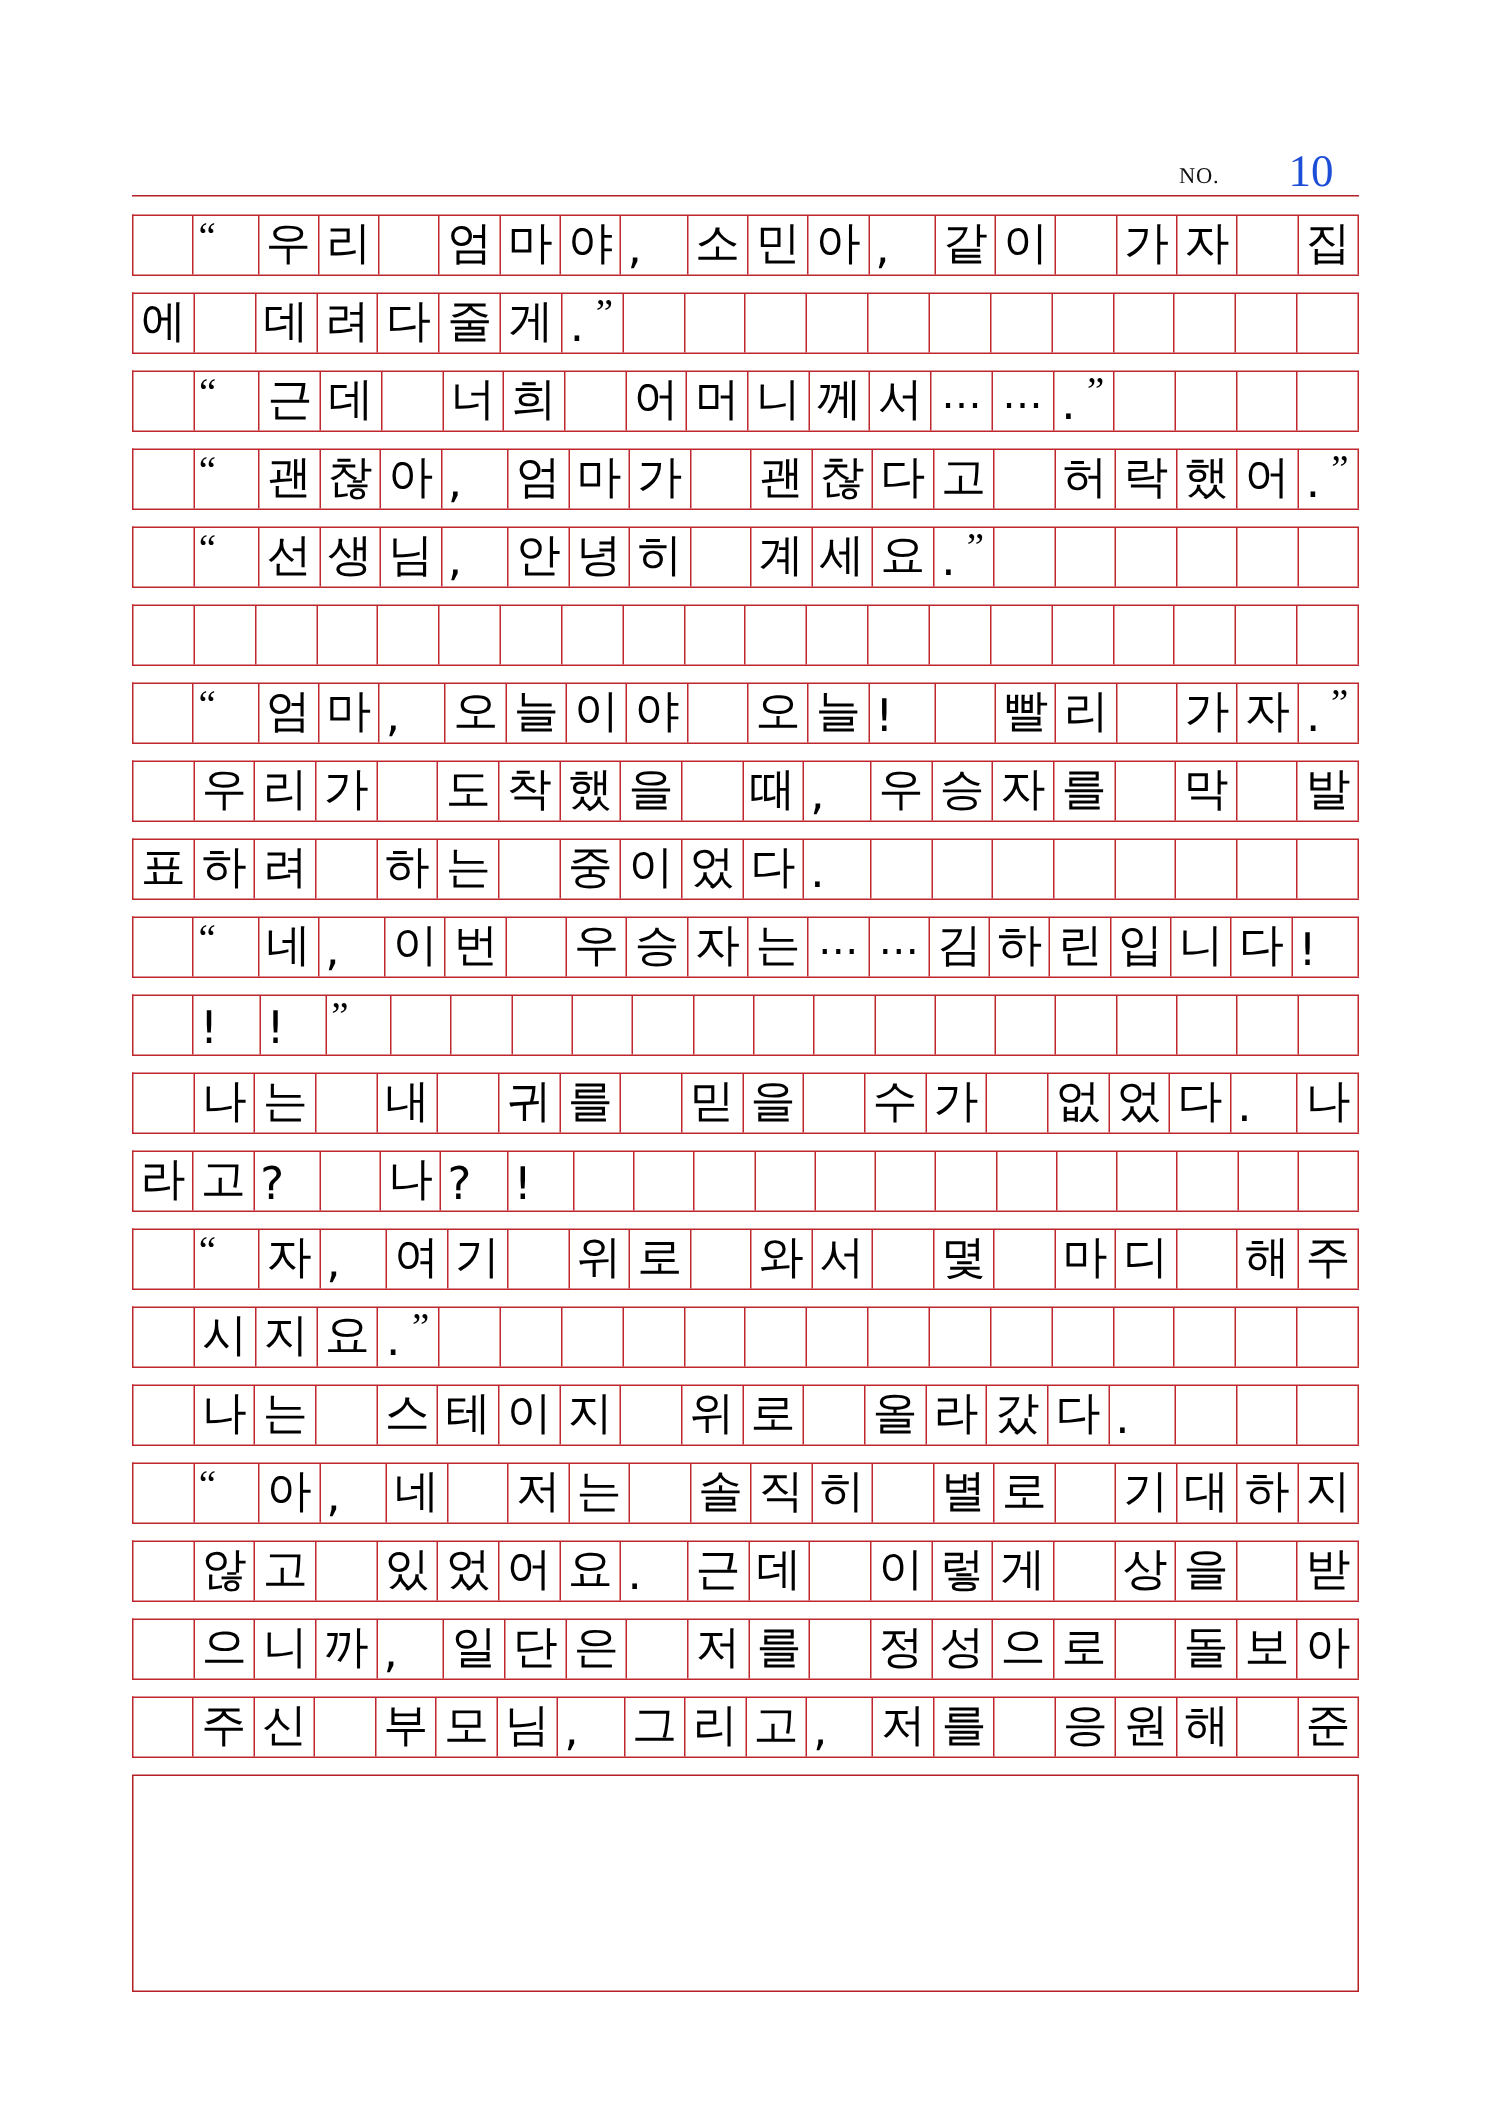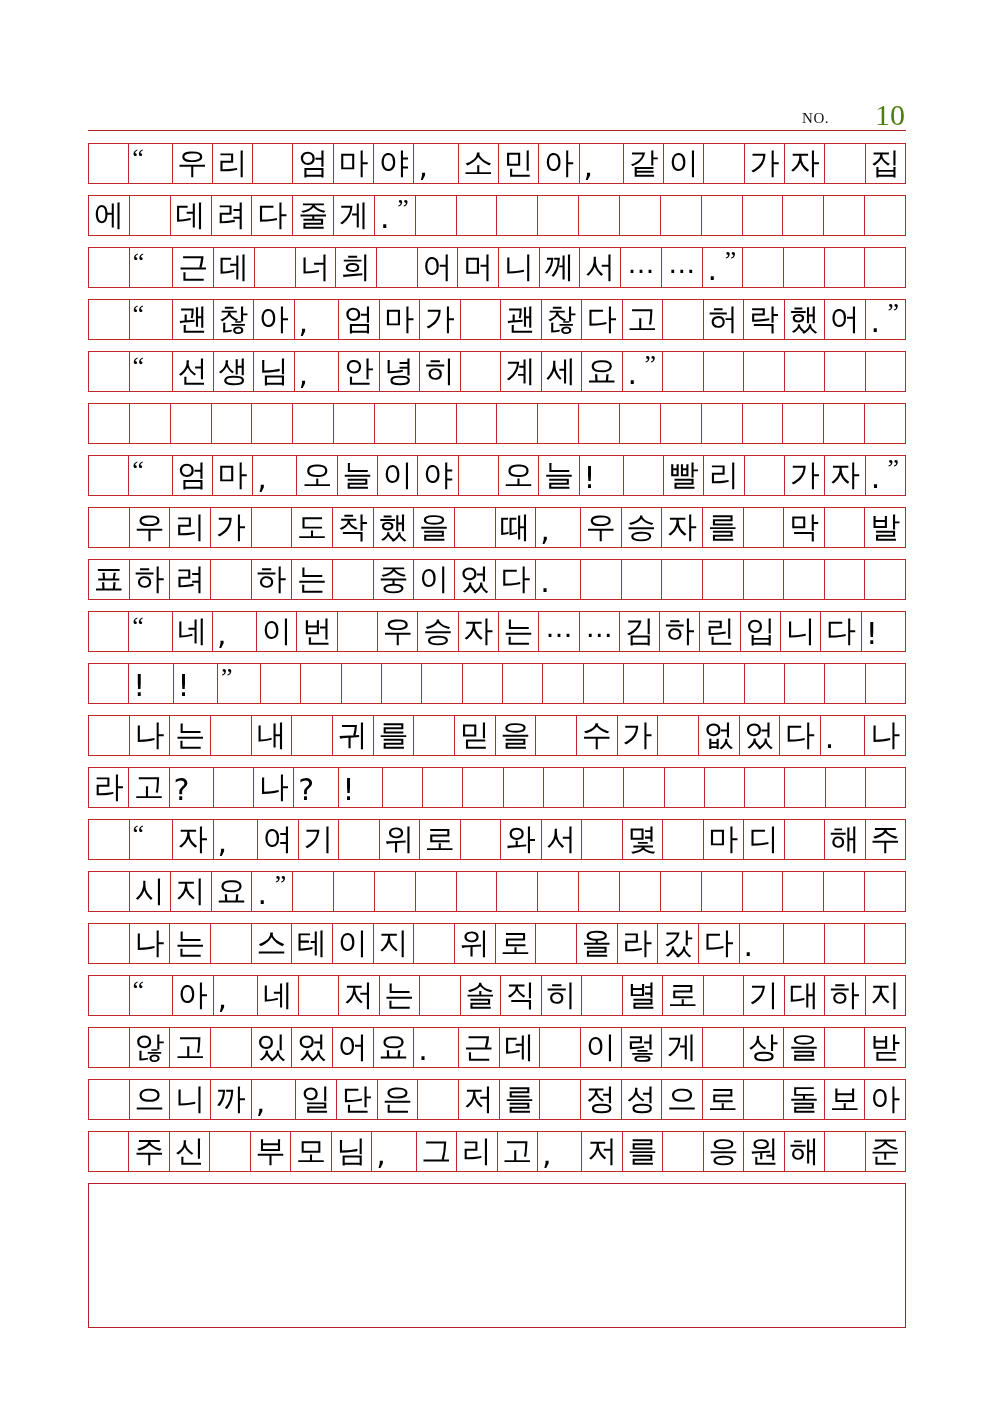--- a/index.html
+++ b/index.html
@@ -41,24 +41,24 @@
     font-family: "Liberation Serif", "DejaVu Serif", serif;
     font-size: 15px;
     letter-spacing: 0.5px;
     color: #101010;
     line-height: 1;
     padding-bottom: 4px;
   }
   #no-value {
     font-family: "Liberation Serif", "DejaVu Serif", serif;
     font-size: 30px;
-    color: #4d7c0f;
+    color: #1d4ed8;
     line-height: 1;
     margin-left: 46px;
-    margin-right: 0;
+    margin-right: 16px;
     padding-bottom: 0px;
   }
 
   
   #header-rule {
     position: absolute;
     left: 88px;
     top: 130px;
     width: 818px;
     height: 0;

